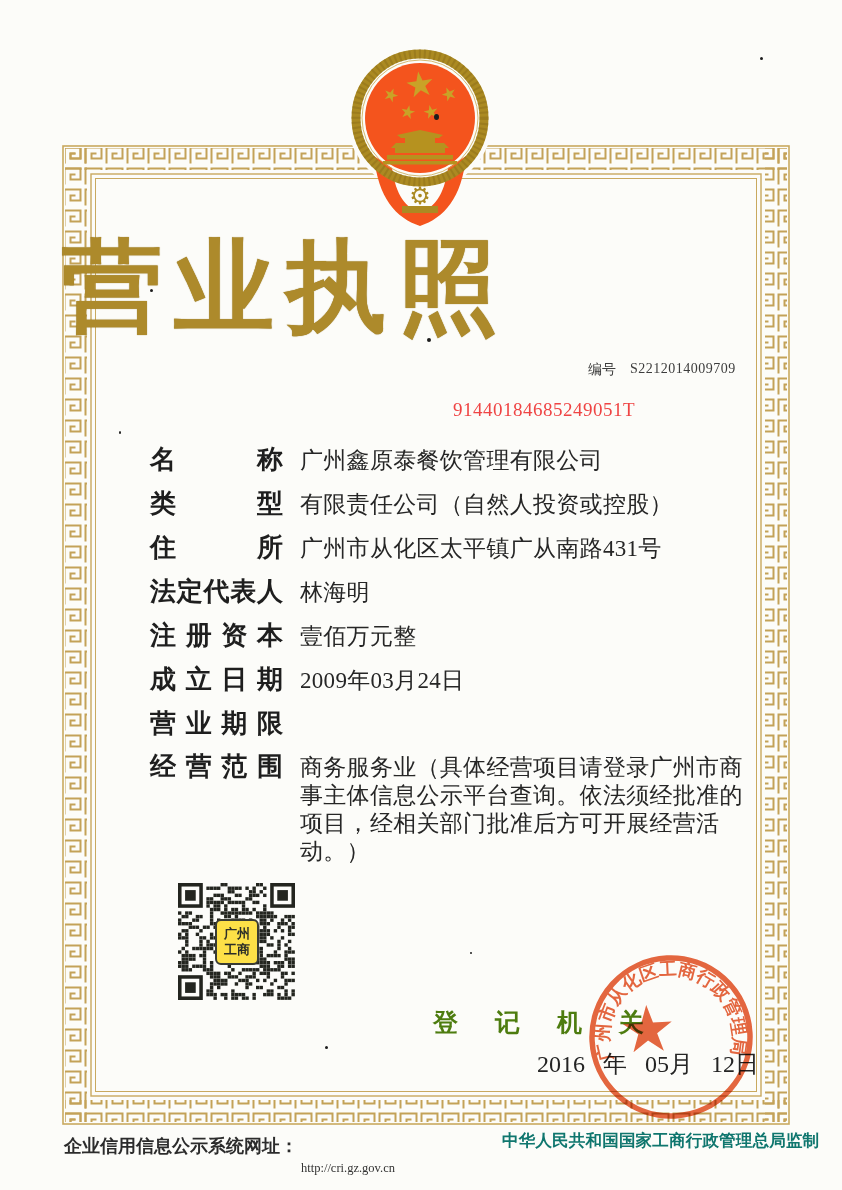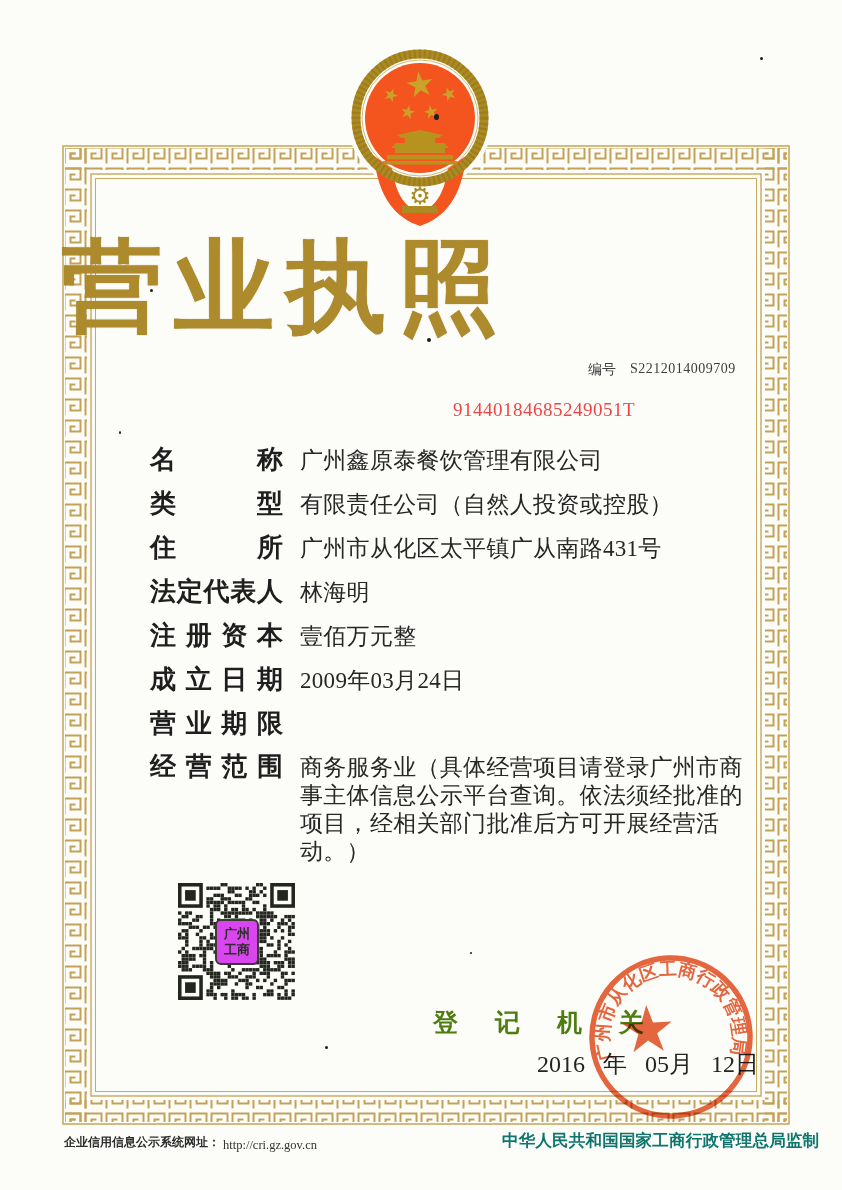--- a/index.html
+++ b/index.html
@@ -35,43 +35,43 @@
     font-family:"Liberation Sans","DejaVu Sans",sans-serif;
     font-weight:700;font-size:26px;line-height:30px;color:#1e1e1e;
   }
   .field-value{
     flex:1;max-width:445px;font-size:23px;line-height:28px;color:#262626;
     letter-spacing:0.3px;
   }
   .qr-wrap{position:absolute;left:178px;top:883px;width:117px;height:117px;}
   .qr-label{
     position:absolute;left:37px;top:36px;width:40px;height:42px;
-    background:#d946ef;border:2px solid #3a3c34;border-radius:6px;
+    background:#fde047;border:2px solid #3a3c34;border-radius:6px;
     display:flex;align-items:center;justify-content:center;text-align:center;
     font-family:"Liberation Sans","DejaVu Sans",sans-serif;
     font-size:13px;font-weight:700;line-height:1.25;color:#2c2e28;white-space:pre-line;
   }
   .reg-authority{
     position:absolute;left:433px;top:1006px;
     font-family:"Liberation Sans","DejaVu Sans",sans-serif;
     font-size:25px;font-weight:700;letter-spacing:15px;color:#4d7c0f;white-space:nowrap;
   }
   .reg-date{
     position:absolute;left:537px;top:1048px;font-size:24px;color:#242424;
     word-spacing:12px;white-space:nowrap;
   }
   .seal-svg{position:absolute;left:586px;top:952px;opacity:0.9;mix-blend-mode:multiply;transform:rotate(-3deg);}
   .footer-left{
     position:absolute;left:64px;top:1134px;display:flex;align-items:baseline;
   }
   .footer-left .lbl{
     font-family:"Liberation Sans","DejaVu Sans",sans-serif;
-    font-size:12px;font-weight:700;color:#2c2c2c;
-  }
-  .footer-left .url{font-size:12.5px;color:#333;position:relative;top:3px;left:3px;}
+    font-size:18px;font-weight:700;color:#2c2c2c;
+  }
+  .footer-left .url{font-size:12.5px;color:#333;position:relative;top:20px;left:3px;}
   .footer-right{
     position:absolute;left:502px;top:1130px;width:292px;
     font-size:16.5px;font-weight:700;color:#0f766e;letter-spacing:0.2px;white-space:nowrap;
   }
   .speck{position:absolute;border-radius:50%;background:#1d1d1d;}
 </style>
 </head>
 <body>
 
 <div class="page">

